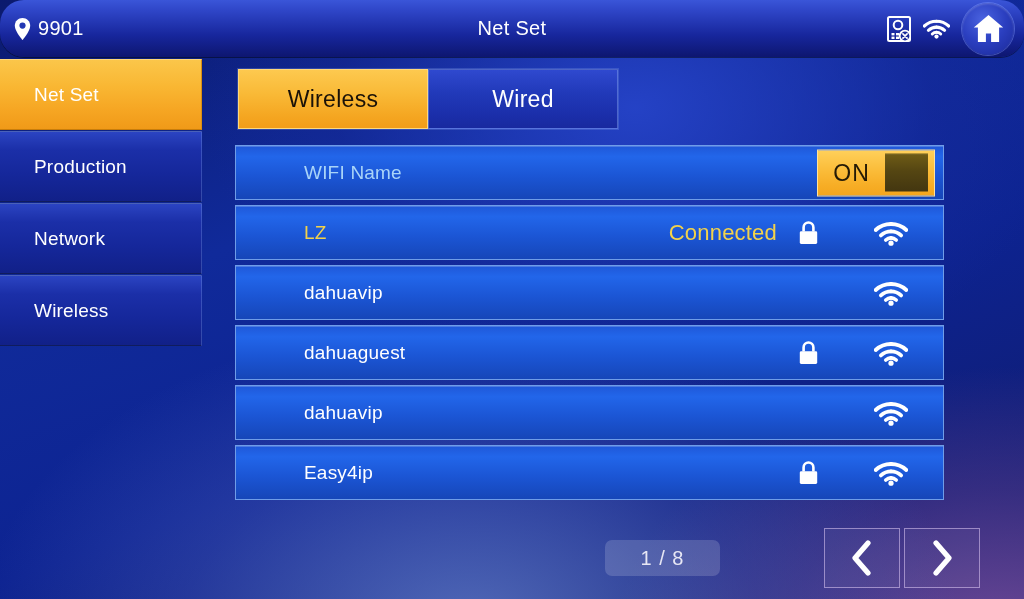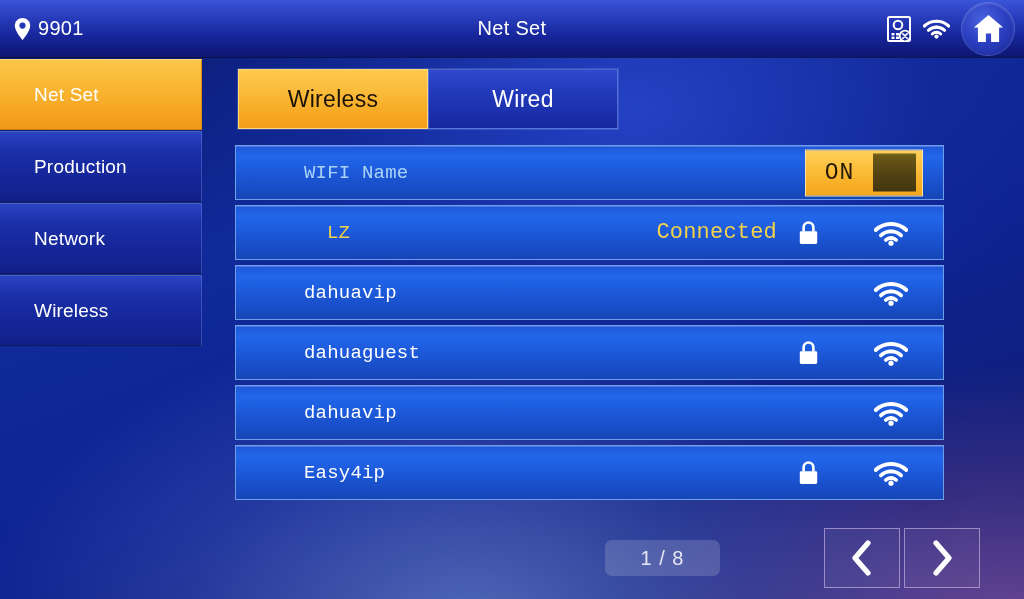--- a/index.html
+++ b/index.html
@@ -25,20 +25,21 @@
       linear-gradient(160deg, #0b1a6e 0%, #102a9a 34%, #0d2391 60%, #111a66 100%);
   }
 
   
   #header {
     position: absolute;
     left: 0; top: 0;
     width: 1024px; height: 57px;
     background: linear-gradient(to bottom, #3a55d8 0%, #2f46c8 18%, #17269c 62%, #0d1670 100%);
     box-shadow: 0 1px 0 rgba(0,0,0,0.45);
+    border-radius: 24px;
   }
   #header-left {
     position: absolute;
     left: 14px; top: 0;
     height: 57px;
     display: flex;
     align-items: center;
     gap: 7px;
   }
   .pin-icon { width: 17px; height: 22px; display: block; }
@@ -150,30 +151,29 @@
   .wifi-row {
     position: relative;
     height: 55px;
     margin-bottom: 5px;
     box-sizing: border-box;
     border: 1px solid #6f9de8;
     background: linear-gradient(to bottom, #1f57d8 0%, #2266ea 20%, #1b55d4 58%, #1646b8 100%);
     display: flex;
     align-items: center;
     box-shadow: inset 0 1px 0 rgba(190,215,255,0.28);
-    font-family: Liberation Mono, monospace;
   }
   .wifi-name {
     padding-left: 68px;
     font-size: 19px;
     color: #ffffff;
     letter-spacing: 0.2px;
   }
   .wifi-name.header-label { color: #a9d4f8; }
-  .wifi-name.connected-name { color: #f2d24a; margin-left: 23px; }
+  .wifi-name.connected-name { color: #f2d24a; }
 
   .row-right {
     position: absolute;
     right: 0; top: 0;
     height: 100%;
     display: flex;
     align-items: center;
   }
   .status-text {
     color: #f2d24a;
@@ -191,21 +191,21 @@
     display: flex;
     align-items: center;
     justify-content: center;
   }
   .lock-icon { width: 21px; height: 25px; display: block; }
   .row-wifi-icon { width: 34px; height: 26px; display: block; }
 
   
   #wifi-toggle {
     position: absolute;
-    right: 20px; top: 50%;
+    right: 8px; top: 50%;
     transform: translateY(-50%);
     width: 118px; height: 47px;
     box-sizing: border-box;
     border: 1px solid #ffe29b;
     background: linear-gradient(to bottom, #ffd05a 0%, #fbbe3c 40%, #f7ae26 76%, #f4a61c 100%);
     display: flex;
     align-items: center;
     justify-content: space-between;
     padding: 0 6px 0 0;
   }

